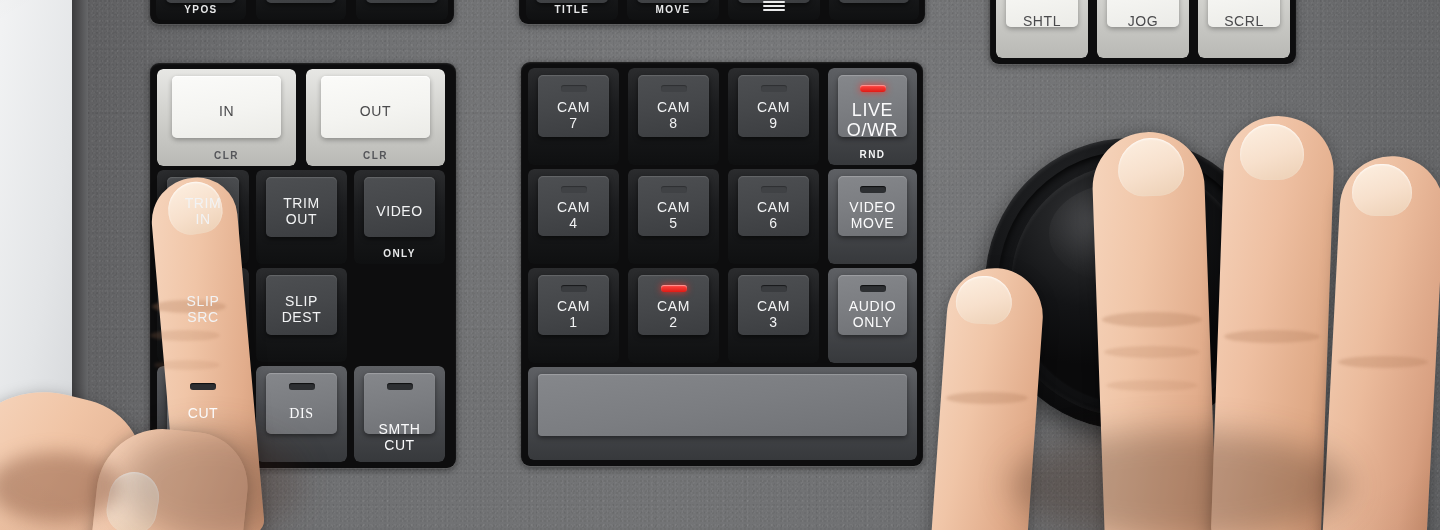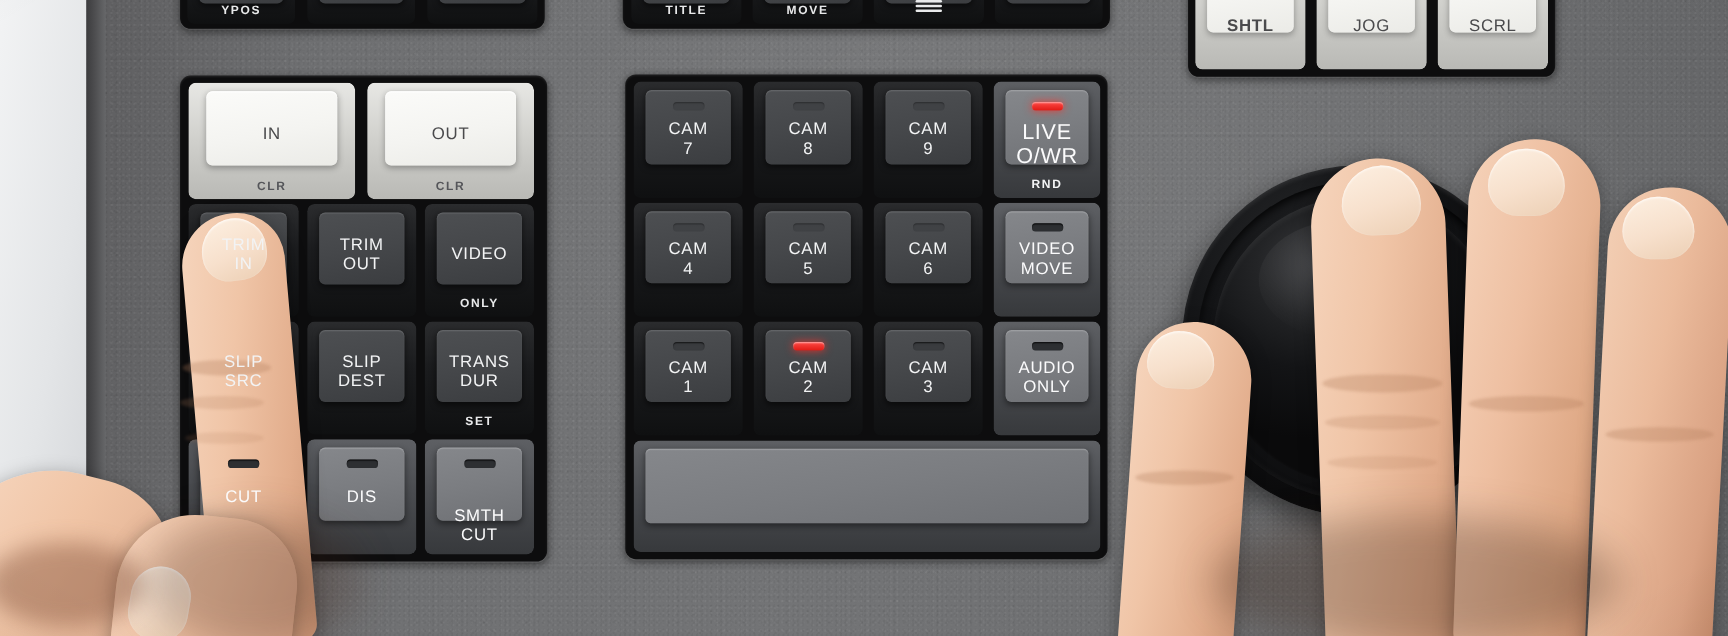--- a/index.html
+++ b/index.html
@@ -286,21 +286,21 @@
     <div class="skirt"></div>
     <div class="top"></div>
     <div class="sublegend"></div>
   </div>
 
   <div class="bezel" style="left:990px; top:-52px; width:306px; height:116px;"></div>
 
   <div class="key k-white" style="left:996px; top:-48px; width:92px; height:106px;">
     <div class="skirt"></div>
     <div class="top"></div>
-    <div class="legend" style="top:62px; font-size:14px;font-weight:bold;">SHTL</div>
+    <div class="legend" style="top:62px; font-size:14px;">SHTL</div>
   </div>
   <div class="key k-white" style="left:1097px; top:-48px; width:92px; height:106px;">
     <div class="skirt"></div>
     <div class="top"></div>
     <div class="legend" style="top:62px; font-size:14px;">JOG</div>
   </div>
   <div class="key k-white" style="left:1198px; top:-48px; width:92px; height:106px;">
     <div class="skirt"></div>
     <div class="top"></div>
     <div class="legend" style="top:62px; font-size:14px;">SCRL</div>
@@ -345,39 +345,32 @@
     <div class="top"></div>
     <div class="legend" style="top:26px; font-size:14px;">SLIP
 SRC</div>
   </div>
   <div class="key k-dark" style="left:256px; top:268px; width:91px; height:94px;">
     <div class="skirt"></div>
     <div class="top"></div>
     <div class="legend" style="top:26px; font-size:14px;">SLIP
 DEST</div>
   </div>
-  <div class="key k-dark" style="left:354px; top:268px; width:91px; height:94px;">
-    <div class="skirt"></div>
-    <div class="top"></div>
-    <div class="legend" style="top:26px; font-size:14px;">TRANS
-DUR</div>
-    <div class="sublegend">SET</div>
-  </div>
 
   <div class="key k-mid" style="left:157px; top:366px; width:92px; height:96px;">
     <div class="skirt"></div>
     <div class="top"></div>
     <div class="led" style="top:17px;"></div>
     <div class="legend" style="top:40px; font-size:14px;">CUT</div>
   </div>
   <div class="key k-mid" style="left:256px; top:366px; width:91px; height:96px;">
     <div class="skirt"></div>
     <div class="top"></div>
     <div class="led" style="top:17px;"></div>
-    <div class="legend" style="top:40px; font-size:14px;">DIS</div>
+    <div class="legend" style="top:40px; font-size:14px;font-family:Liberation Serif, serif;">DIS</div>
   </div>
   <div class="key k-mid" style="left:354px; top:366px; width:91px; height:96px;">
     <div class="skirt"></div>
     <div class="top"></div>
     <div class="led" style="top:17px;"></div>
     <div class="legend" style="top:32px; font-size:14px;margin-top:24px;">SMTH
 CUT</div>
   </div>
 
   <div class="bezel" style="left:521px; top:62px; width:402px; height:404px;"></div>

